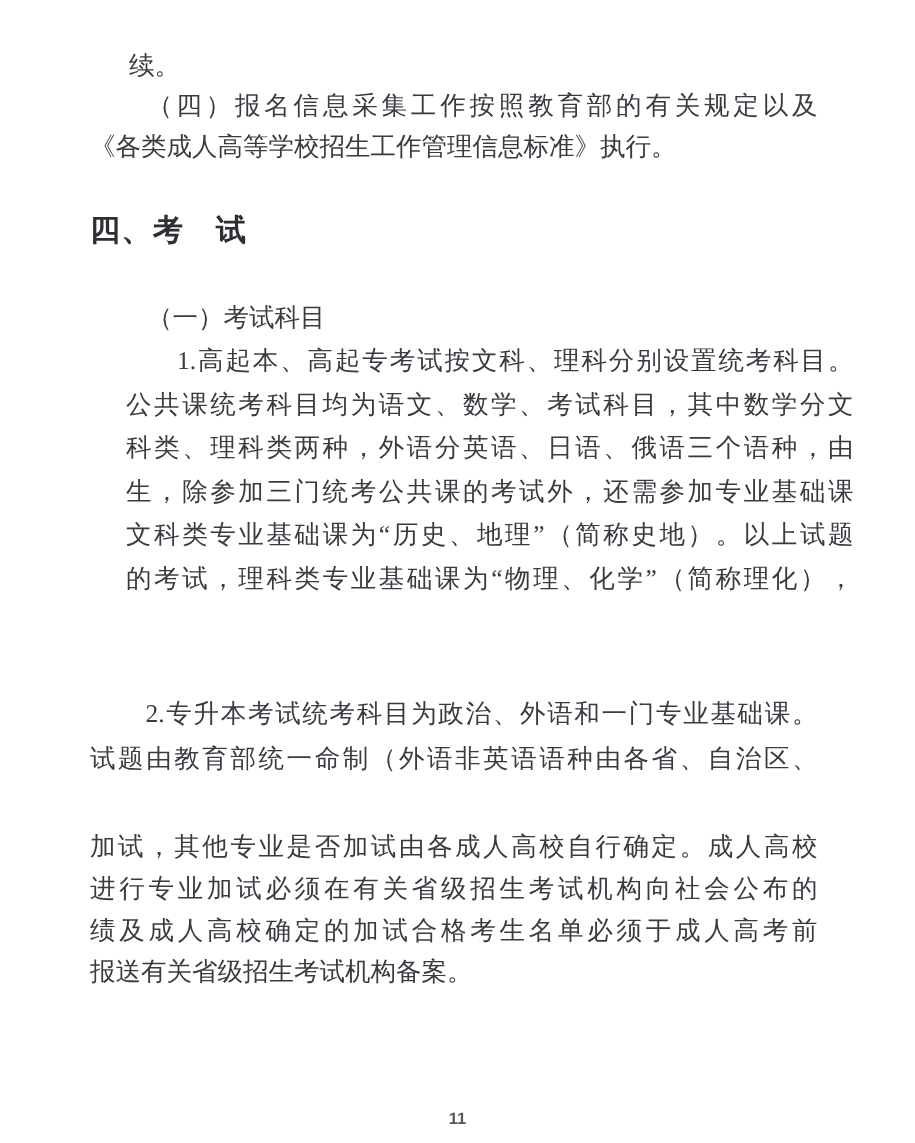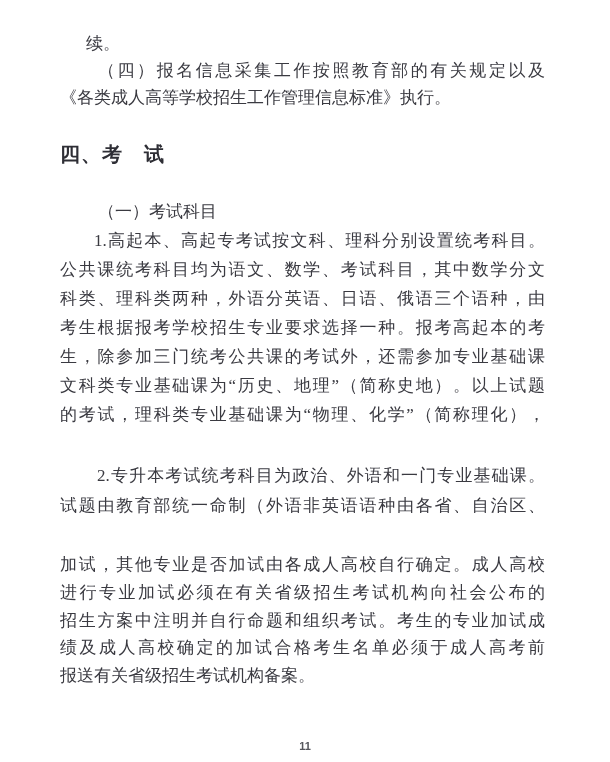--- a/index.html
+++ b/index.html
@@ -27,21 +27,21 @@
   .section-heading{
     top:139px;
     line-height:31px;
     font-size:20px;
     font-weight:bold;
     letter-spacing:1px;
     text-align:left;
     color:#2e2e35;
   }
   .subsection{top:197px;line-height:29px;text-indent:38px;}
-  .para-1{top:226px;line-height:29px;}
+  .para-1{top:226px;line-height:29px;margin-left:24px;}
   .para-2{top:461px;line-height:29.5px;}
   .para-3{top:551px;line-height:27.8px;}
   .page-number{
     position:absolute;
     top:740px;left:0;width:610px;
     text-align:center;
     font-size:11px;
     font-weight:bold;
     color:#55565c;
     font-family:"Liberation Sans","DejaVu Sans",sans-serif;
@@ -59,34 +59,32 @@
     </div>
 
   <div class="col section-heading">四、考　试</div>
 
   <div class="col subsection">（一）考试科目</div>
 
   <div class="col para-1">
       <div class="line j" style="text-indent: 34px;">1.高起本、高起专考试按文科、理科分别设置统考科目。</div>
       <div class="line j">公共课统考科目均为语文、数学、考试科目，其中数学分文</div>
       <div class="line j">科类、理科类两种，外语分英语、日语、俄语三个语种，由</div>
-      <div class="line j">考生根据报考学校招生专业要求选择一种。报考高起本的考</div>
       <div class="line j">生，除参加三门统考公共课的考试外，还需参加专业基础课</div>
       <div class="line j">文科类专业基础课为“历史、地理”（简称史地）。以上试题</div>
       <div class="line j">的考试，理科类专业基础课为“物理、化学”（简称理化），</div>
     </div>
 
   <div class="col para-2">
       <div class="line j" style="text-indent: 37px;">2.专升本考试统考科目为政治、外语和一门专业基础课。</div>
       <div class="line j">试题由教育部统一命制（外语非英语语种由各省、自治区、</div>
     </div>
 
   <div class="col para-3">
       <div class="line j">加试，其他专业是否加试由各成人高校自行确定。成人高校</div>
       <div class="line j">进行专业加试必须在有关省级招生考试机构向社会公布的</div>
-      <div class="line j">招生方案中注明并自行命题和组织考试。考生的专业加试成</div>
       <div class="line j">绩及成人高校确定的加试合格考生名单必须于成人高考前</div>
       <div class="line">报送有关省级招生考试机构备案。</div>
     </div>
 
   <div class="page-number">11</div>
 
 </div>
 
 </body></html>

